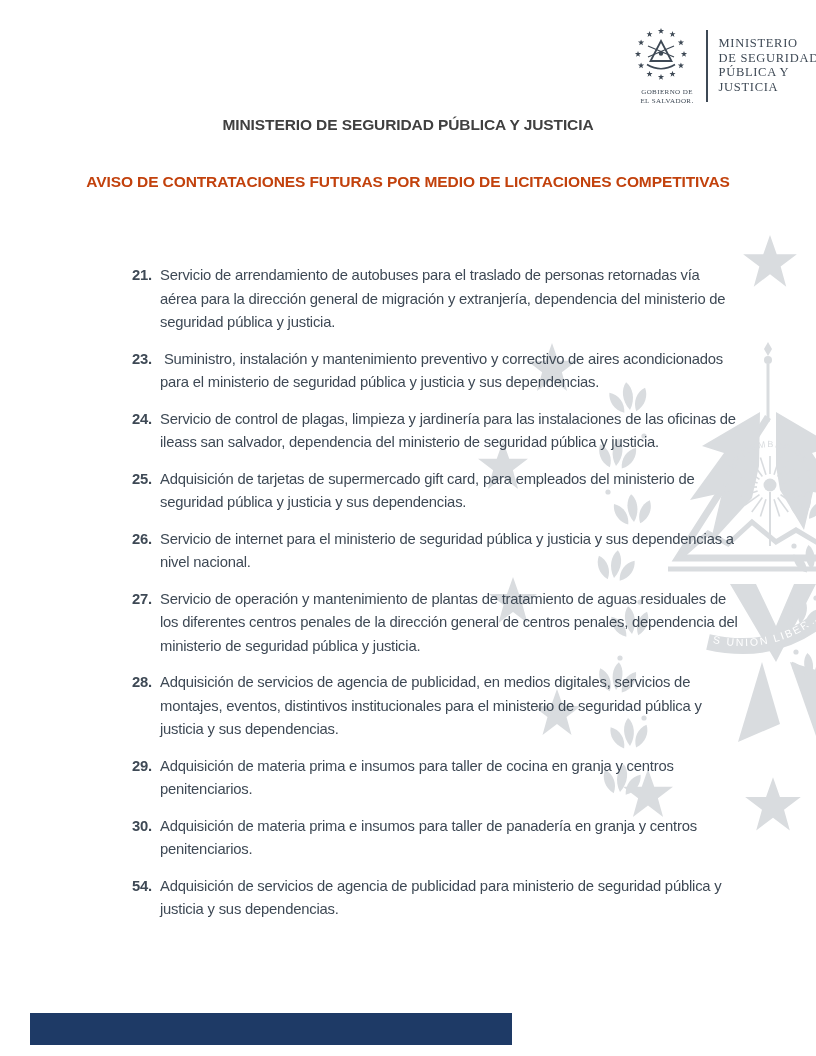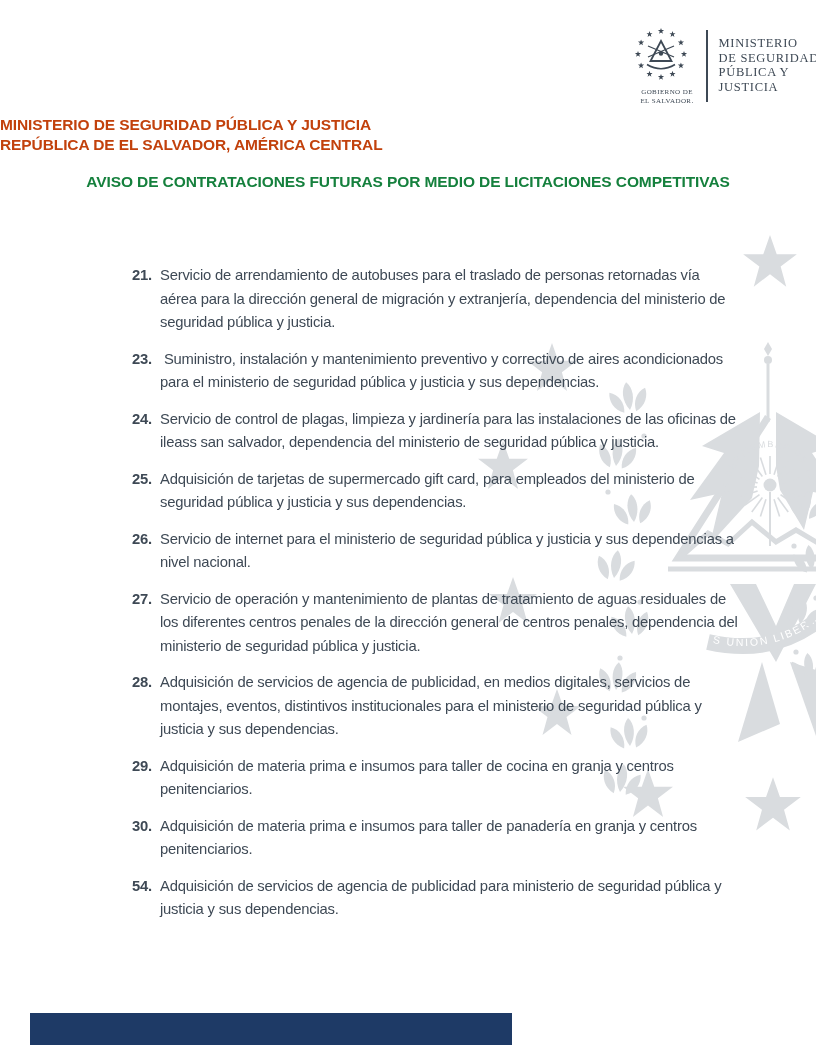--- a/index.html
+++ b/index.html
@@ -20,22 +20,22 @@
   
   .wm-star{position:absolute;z-index:0;pointer-events:none;}
   .wm-coat{position:absolute;left:580px;top:340px;width:236px;height:640px;z-index:0;pointer-events:none;}
   
   .logo{position:absolute;top:26px;left:628px;display:flex;z-index:1;}
   .logo-emblem-col{width:66px;text-align:center;}
   .logo-org{font-family:"Liberation Serif", serif;font-size:7px;line-height:8.5px;letter-spacing:.4px;margin-top:2px;white-space:nowrap;margin-left:12px;}
   .logo-divider{width:1.5px;height:72px;background:var(--ink);margin:4px 11px 0 12px;}
   .logo-ministry{font-family:"Liberation Serif", serif;font-size:12.5px;line-height:14.5px;letter-spacing:.7px;padding-top:10px;white-space:nowrap;}
   
-  .doc-title{position:absolute;top:115px;left:0;width:816px;font-weight:bold;font-size:15.5px;line-height:19.5px;letter-spacing:-0.1px;z-index:1;color:#c2410c;}
-  .doc-subtitle{position:absolute;top:172px;left:0;width:816px;text-align:center;font-weight:bold;font-size:15.5px;line-height:19.5px;letter-spacing:-0.1px;z-index:1;color:#15803d;}
+  .doc-title{position:absolute;top:115px;left:0;width:816px;text-align:center;font-weight:bold;font-size:15.5px;line-height:19.5px;letter-spacing:-0.1px;z-index:1;color:#404040;}
+  .doc-subtitle{position:absolute;top:172px;left:0;width:816px;text-align:center;font-weight:bold;font-size:15.5px;line-height:19.5px;letter-spacing:-0.1px;z-index:1;color:#c2410c;}
   
   .list{position:absolute;top:264px;left:91px;width:660px;z-index:1;margin-left:41px;}
   .item{display:flex;margin-bottom:13px;font-size:14.8px;line-height:23.5px;letter-spacing:-0.2px;}
   .item .num{font-weight:bold;width:28px;flex:none;}
   .item .txt{width:632px;white-space:pre-wrap;}
   
   .footer-bar{position:absolute;left:30px;top:1013px;width:482px;height:32px;background:var(--bar);z-index:1;}
 </style>
 </head>
 <body>
@@ -237,21 +237,20 @@
     <div class="logo-ministry">
       <div>MINISTERIO</div>
       <div>DE SEGURIDAD</div>
       <div>PÚBLICA Y</div>
       <div>JUSTICIA</div>
     </div>
   </div>
 
   <div class="doc-title">
     <div>MINISTERIO DE SEGURIDAD PÚBLICA Y JUSTICIA</div>
-    <div>REPÚBLICA DE EL SALVADOR, AMÉRICA CENTRAL</div>
   </div>
   <div class="doc-subtitle">
     <div>AVISO DE CONTRATACIONES FUTURAS POR MEDIO DE LICITACIONES COMPETITIVAS</div>
   </div>
 
   <div class="list" id="list">
     <div class="item">
       <span class="num">21.</span>
       <span class="txt">Servicio de arrendamiento de autobuses para el traslado de personas retornadas vía
 aérea para la dirección general de migración y extranjería, dependencia del ministerio de

